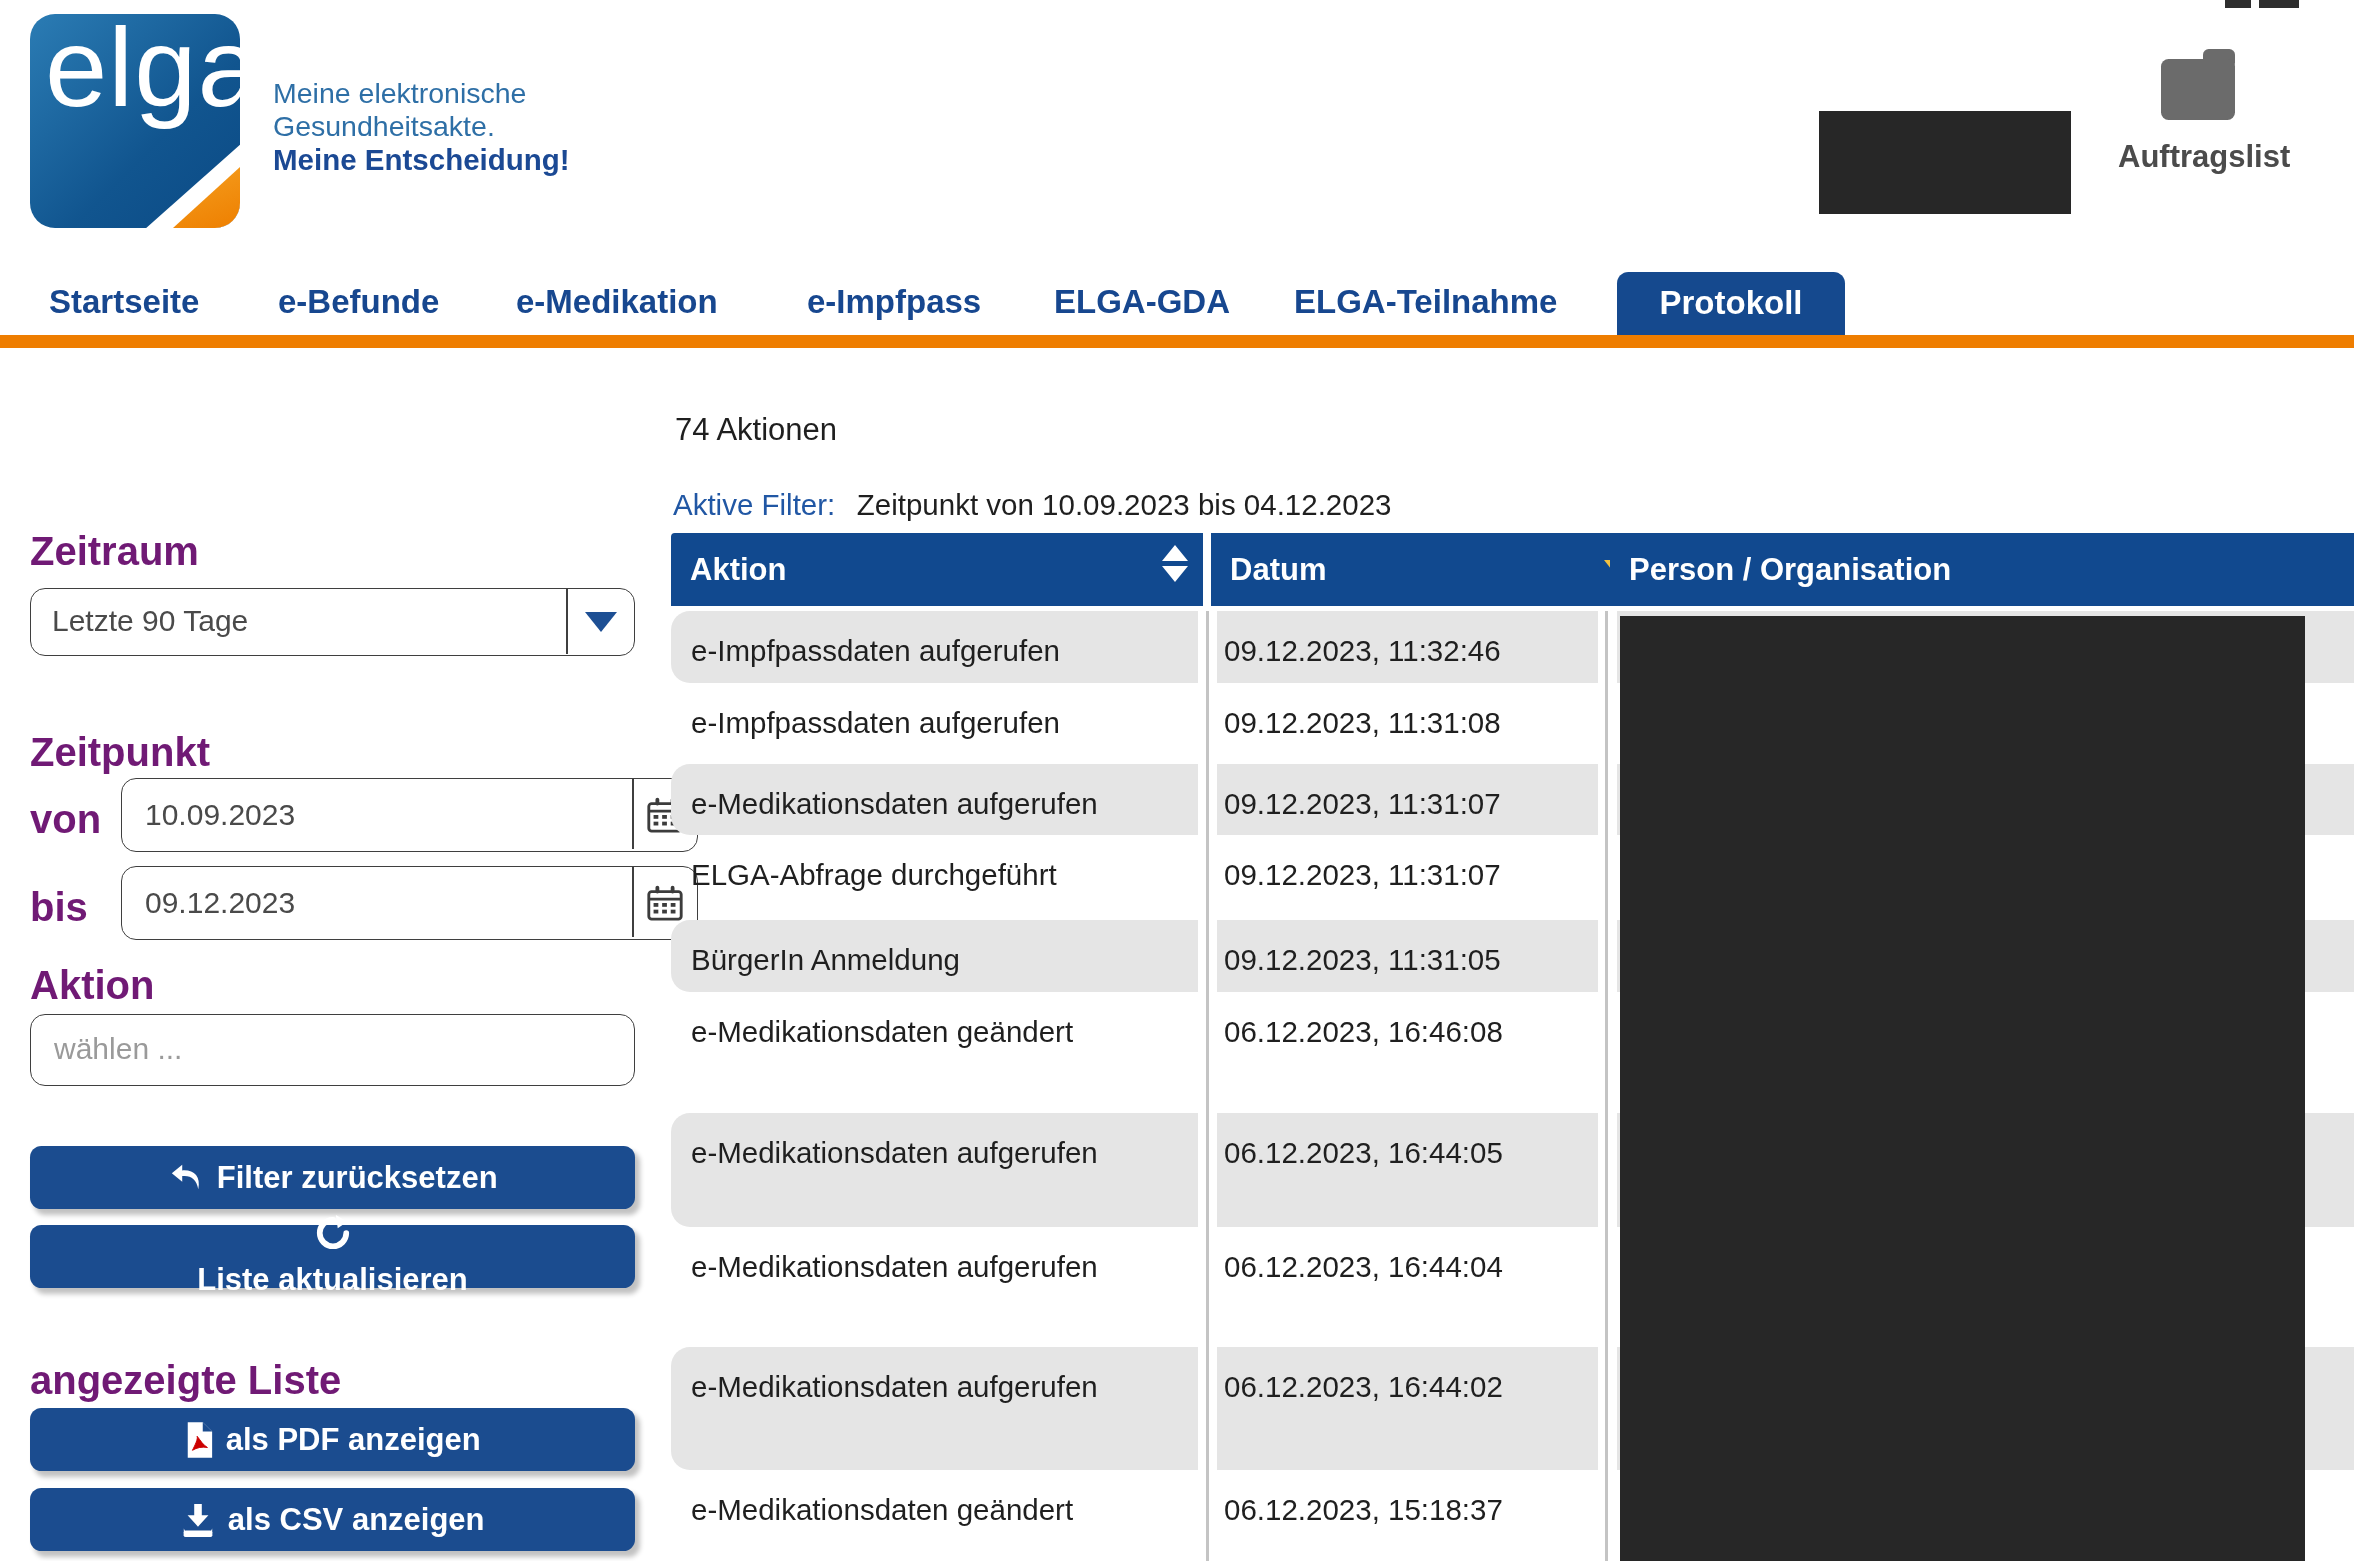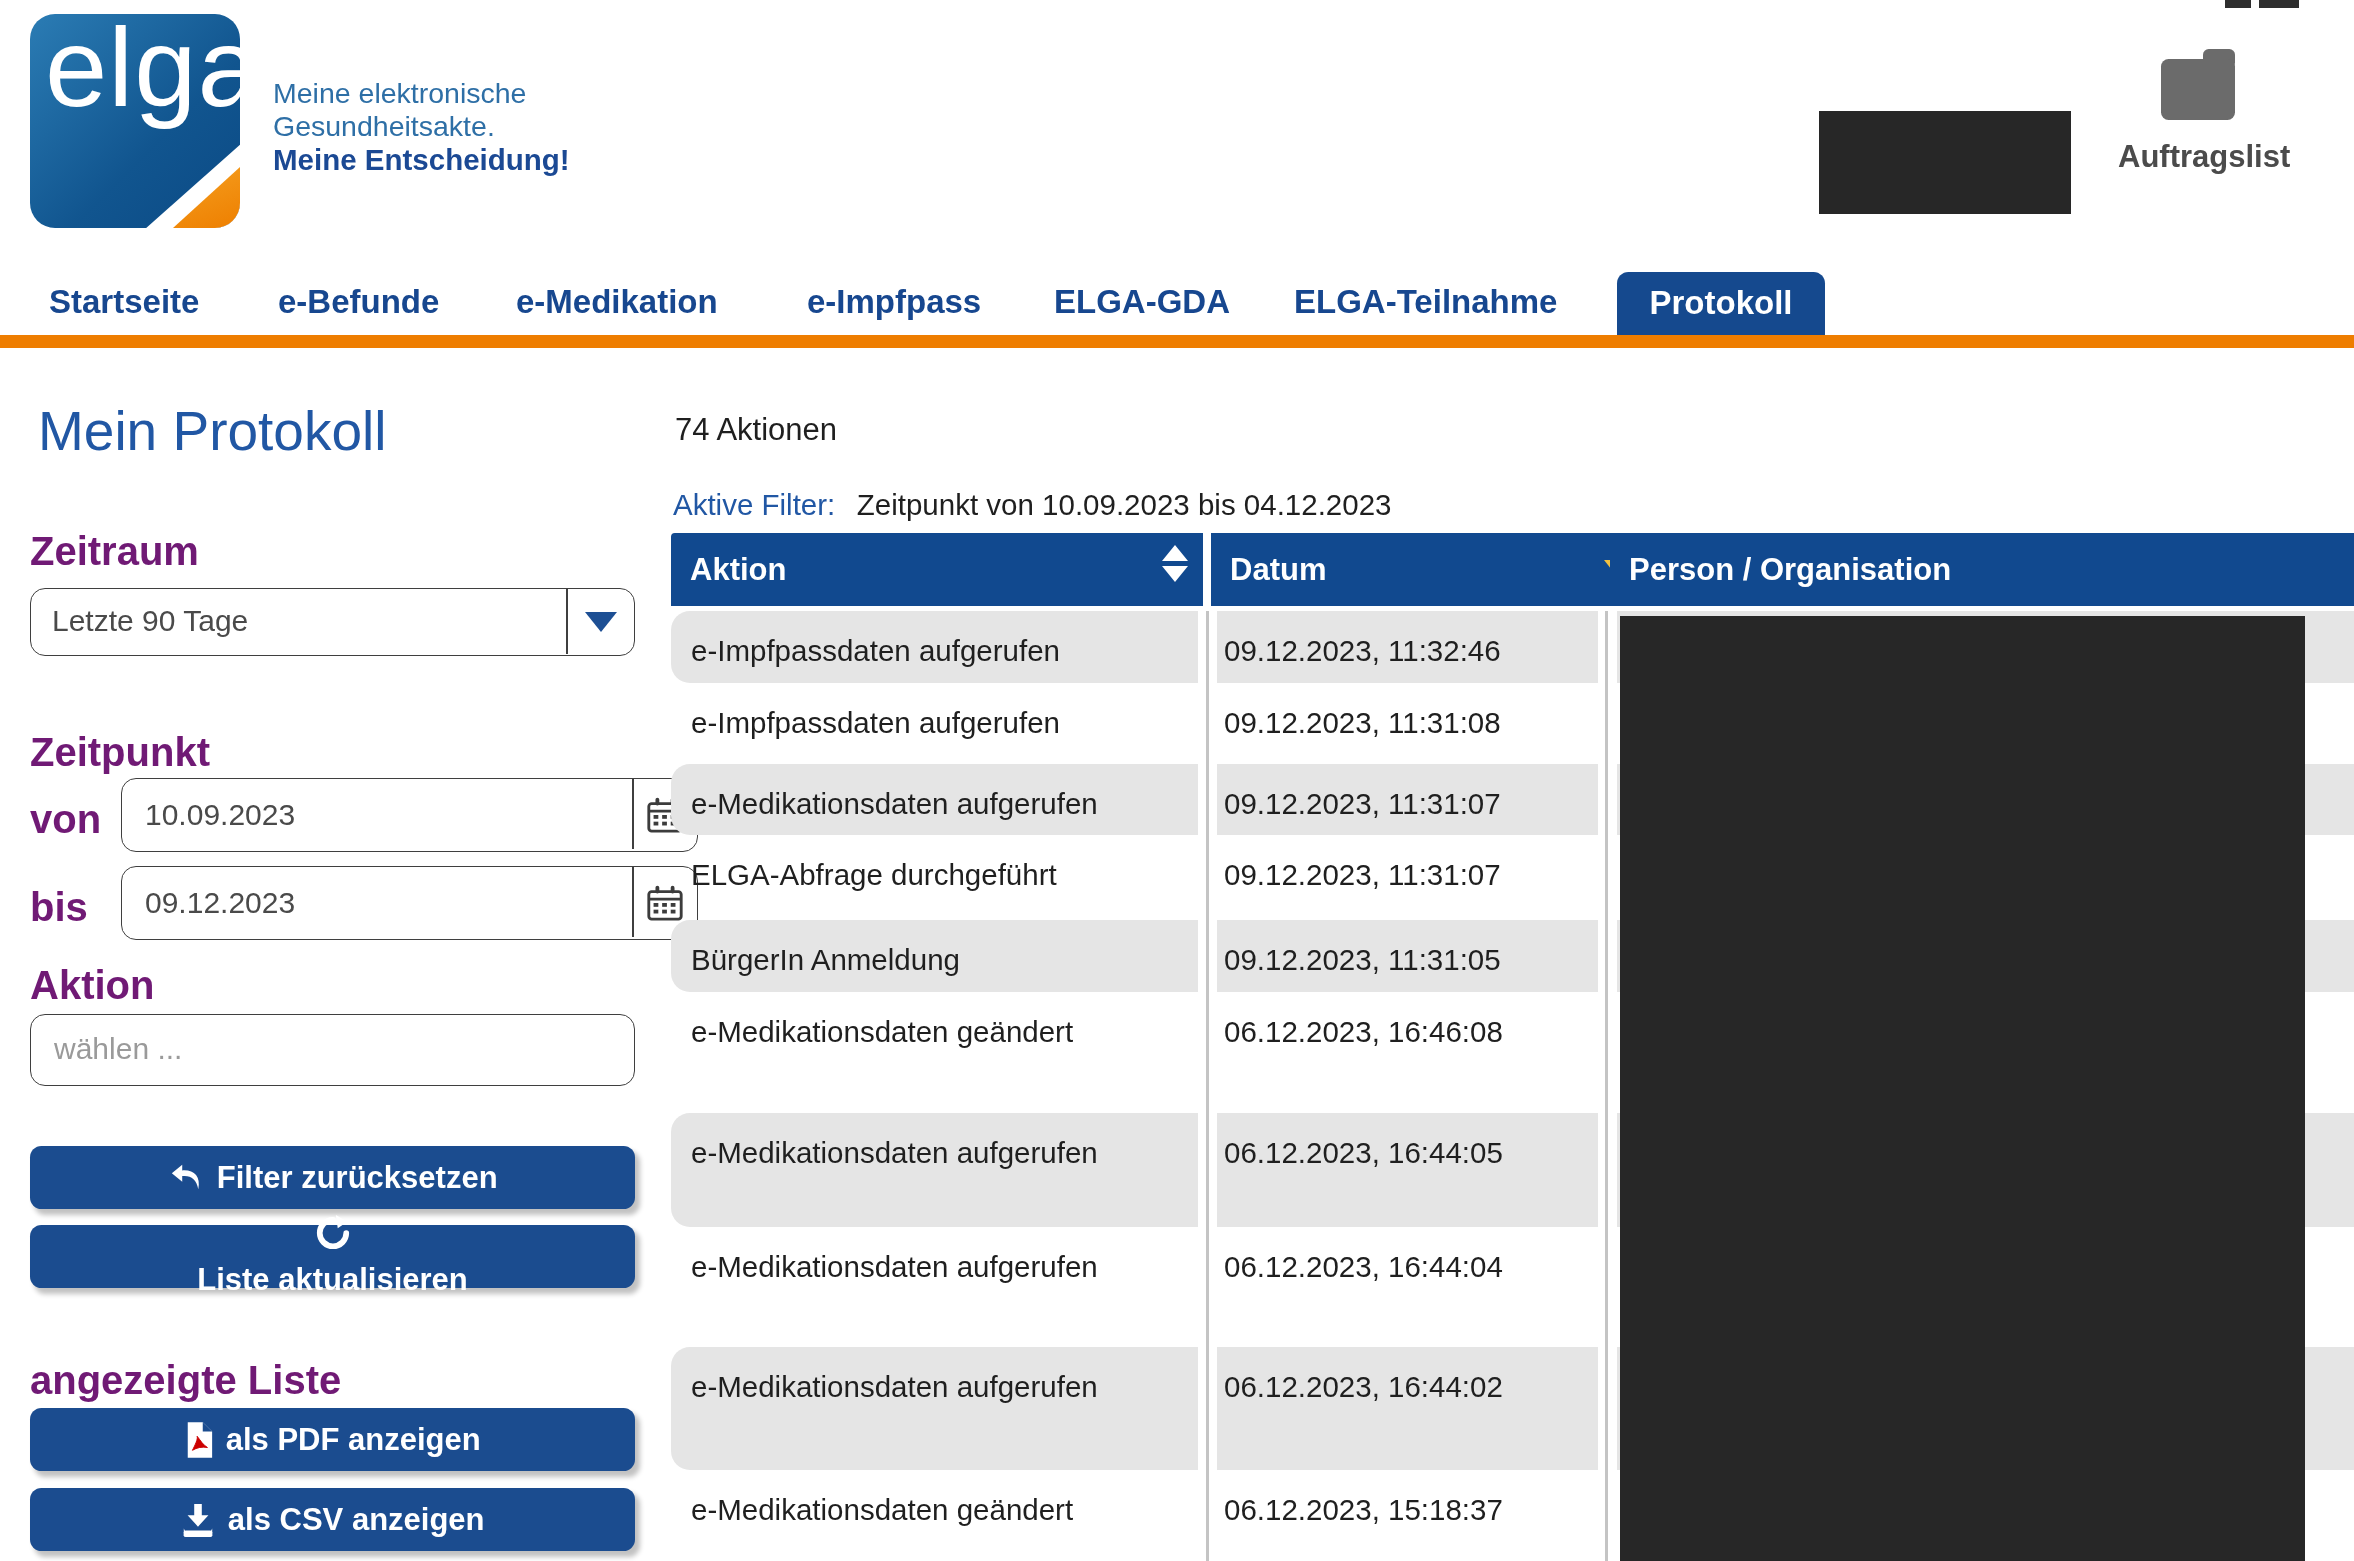--- a/index.html
+++ b/index.html
@@ -36,21 +36,21 @@
   .top-fragment{position:absolute;top:0;height:7.6px;background:#2e2e2e;}
   #top-fragment-1{left:2225px;width:26px;}
   #top-fragment-2{left:2259px;width:40px;}
   
   #nav{position:absolute;left:0;top:268px;width:2355px;height:80px;}
   .nav-tab{
     position:absolute;top:15px;font-size:33px;font-weight:bold;color:#17478f;
     text-decoration:none;cursor:pointer;white-space:nowrap;
   }
   #tab-protokoll{
-    position:absolute;left:1617px;top:3.8px;width:208px;height:63px;background:#15498e;
+    position:absolute;left:1617px;top:3.8px;width:228px;height:63px;background:#15498e;
     border-radius:11.4px 11.4px 0 0;color:#ffffff;font-size:33px;font-weight:bold;
     display:flex;align-items:center;justify-content:center;cursor:pointer;
   }
   #orange-bar{position:absolute;left:0;top:335px;width:2355px;height:13.3px;background:#ee7d00;}
   
   #page-title{position:absolute;left:38px;top:399px;font-size:55px;color:#2157a4;}
   
   .side-label{position:absolute;left:30px;font-size:40px;font-weight:bold;color:#701a75;}
   #zeitraum-label{top:529px;}
   #zeitpunkt-label{top:730px;}
@@ -163,21 +163,20 @@
     <a class="nav-tab" style="left:49px">Startseite</a>
     <a class="nav-tab" style="left:278px">e-Befunde</a>
     <a class="nav-tab" style="left:516px">e-Medikation</a>
     <a class="nav-tab" style="left:807px">e-Impfpass</a>
     <a class="nav-tab" style="left:1054px">ELGA-GDA</a>
     <a class="nav-tab" style="left:1294px">ELGA-Teilnahme</a>
     <div id="tab-protokoll">Protokoll</div>
   </div>
   <div id="orange-bar"></div>
 
-  <div id="page-title">Mein Protokoll</div>
 
   <div class="side-label" id="zeitraum-label">Zeitraum</div>
   <div class="control" id="zeitraum-select">
     <span class="value">Letzte 90 Tage</span>
     <span class="divider"></span>
     <span class="arrow"></span>
   </div>
 
   <div class="side-label" id="zeitpunkt-label">Zeitpunkt</div>
 

